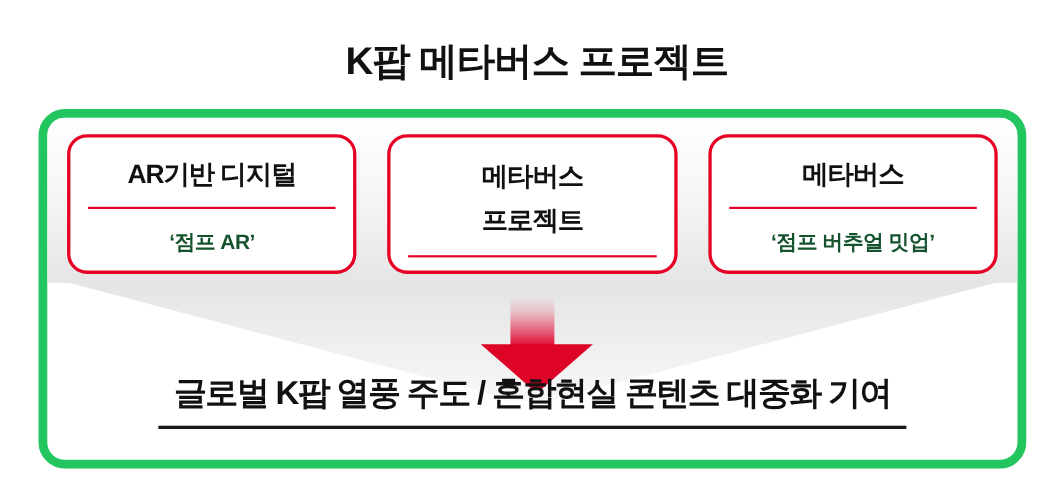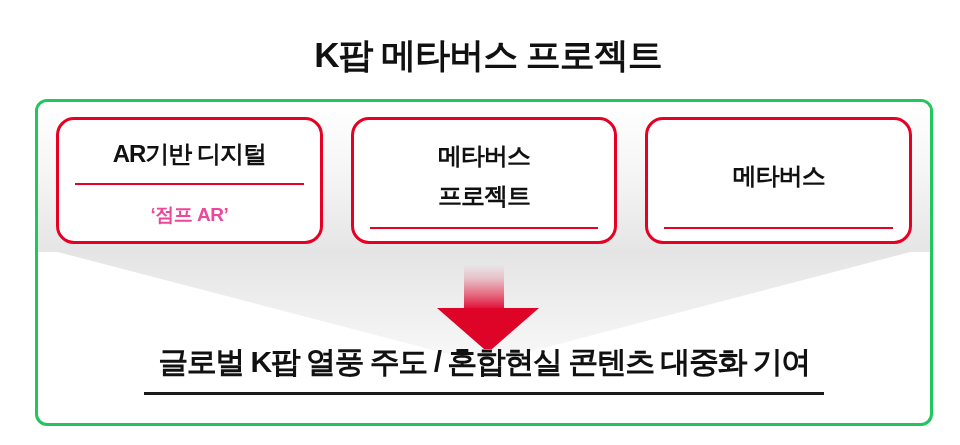--- a/index.html
+++ b/index.html
@@ -18,22 +18,22 @@
     text-align: center;
     font-size: 35px; font-weight: 800; letter-spacing: -1px;
     color: #111111;
   }
 
   
   .panel {
     position: absolute;
     left: 27px; top: 91px;
     width: 898px; height: 327px;
-    border: 3px solid #22c55e;
-    border-radius: 12px;
+    border: 8px solid #22c55e;
+    border-radius: 24px;
     background: #ffffff;
     overflow: hidden;
   }
 
   
   .top-shade {
     position: absolute; left: 0; right: 0; top: 0; height: 150px;
     background: linear-gradient(180deg, #ffffff 0%, #f6f6f6 45%, #e5e5e5 100%);
   }
   
@@ -65,21 +65,21 @@
   }
   .box-divider {
     height: 0;
     border-top: 2px solid #e60023;
     margin: 0 12px;
   }
   .box-subtitle {
     height: 44px; flex: 0 0 44px;
     display: flex; align-items: center; justify-content: center;
     font-size: 19px; font-weight: 700; letter-spacing: -0.5px;
-    text-align: right; color: #ec4899;
+    text-align: right; color: #14532d;
   }
 
   
   .down-arrow { position: absolute; left: 0; right: 0; top: 0; height: 0; }
   .arrow-stem {
     position: absolute; left: 50%; margin-left: -20px; top: 163px;
     width: 40px; height: 46px;
     background: linear-gradient(180deg,
       rgba(224,0,43,0) 0%,
       rgba(224,0,43,0.18) 30%,
@@ -137,20 +137,21 @@
           <div>프로젝트</div>
         </div>
         <div class="box-divider"></div>
       </div>
 
       <div class="project-box">
         <div class="box-heading">
           <div>메타버스</div>
         </div>
         <div class="box-divider"></div>
+        <div class="box-subtitle">‘점프 버추얼 밋업’</div>
       </div>
 
     </div>
 
     <div class="down-arrow">
       <div class="arrow-stem"></div>
       <div class="arrow-head"></div>
     </div>
 
     <div class="conclusion">

